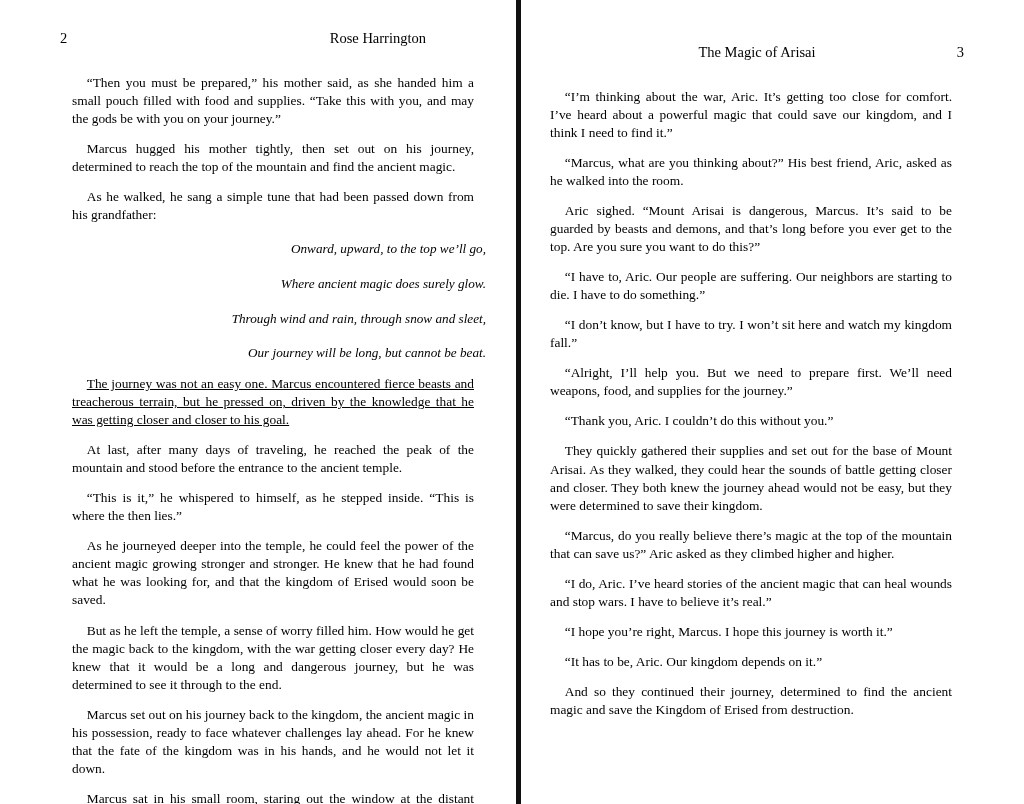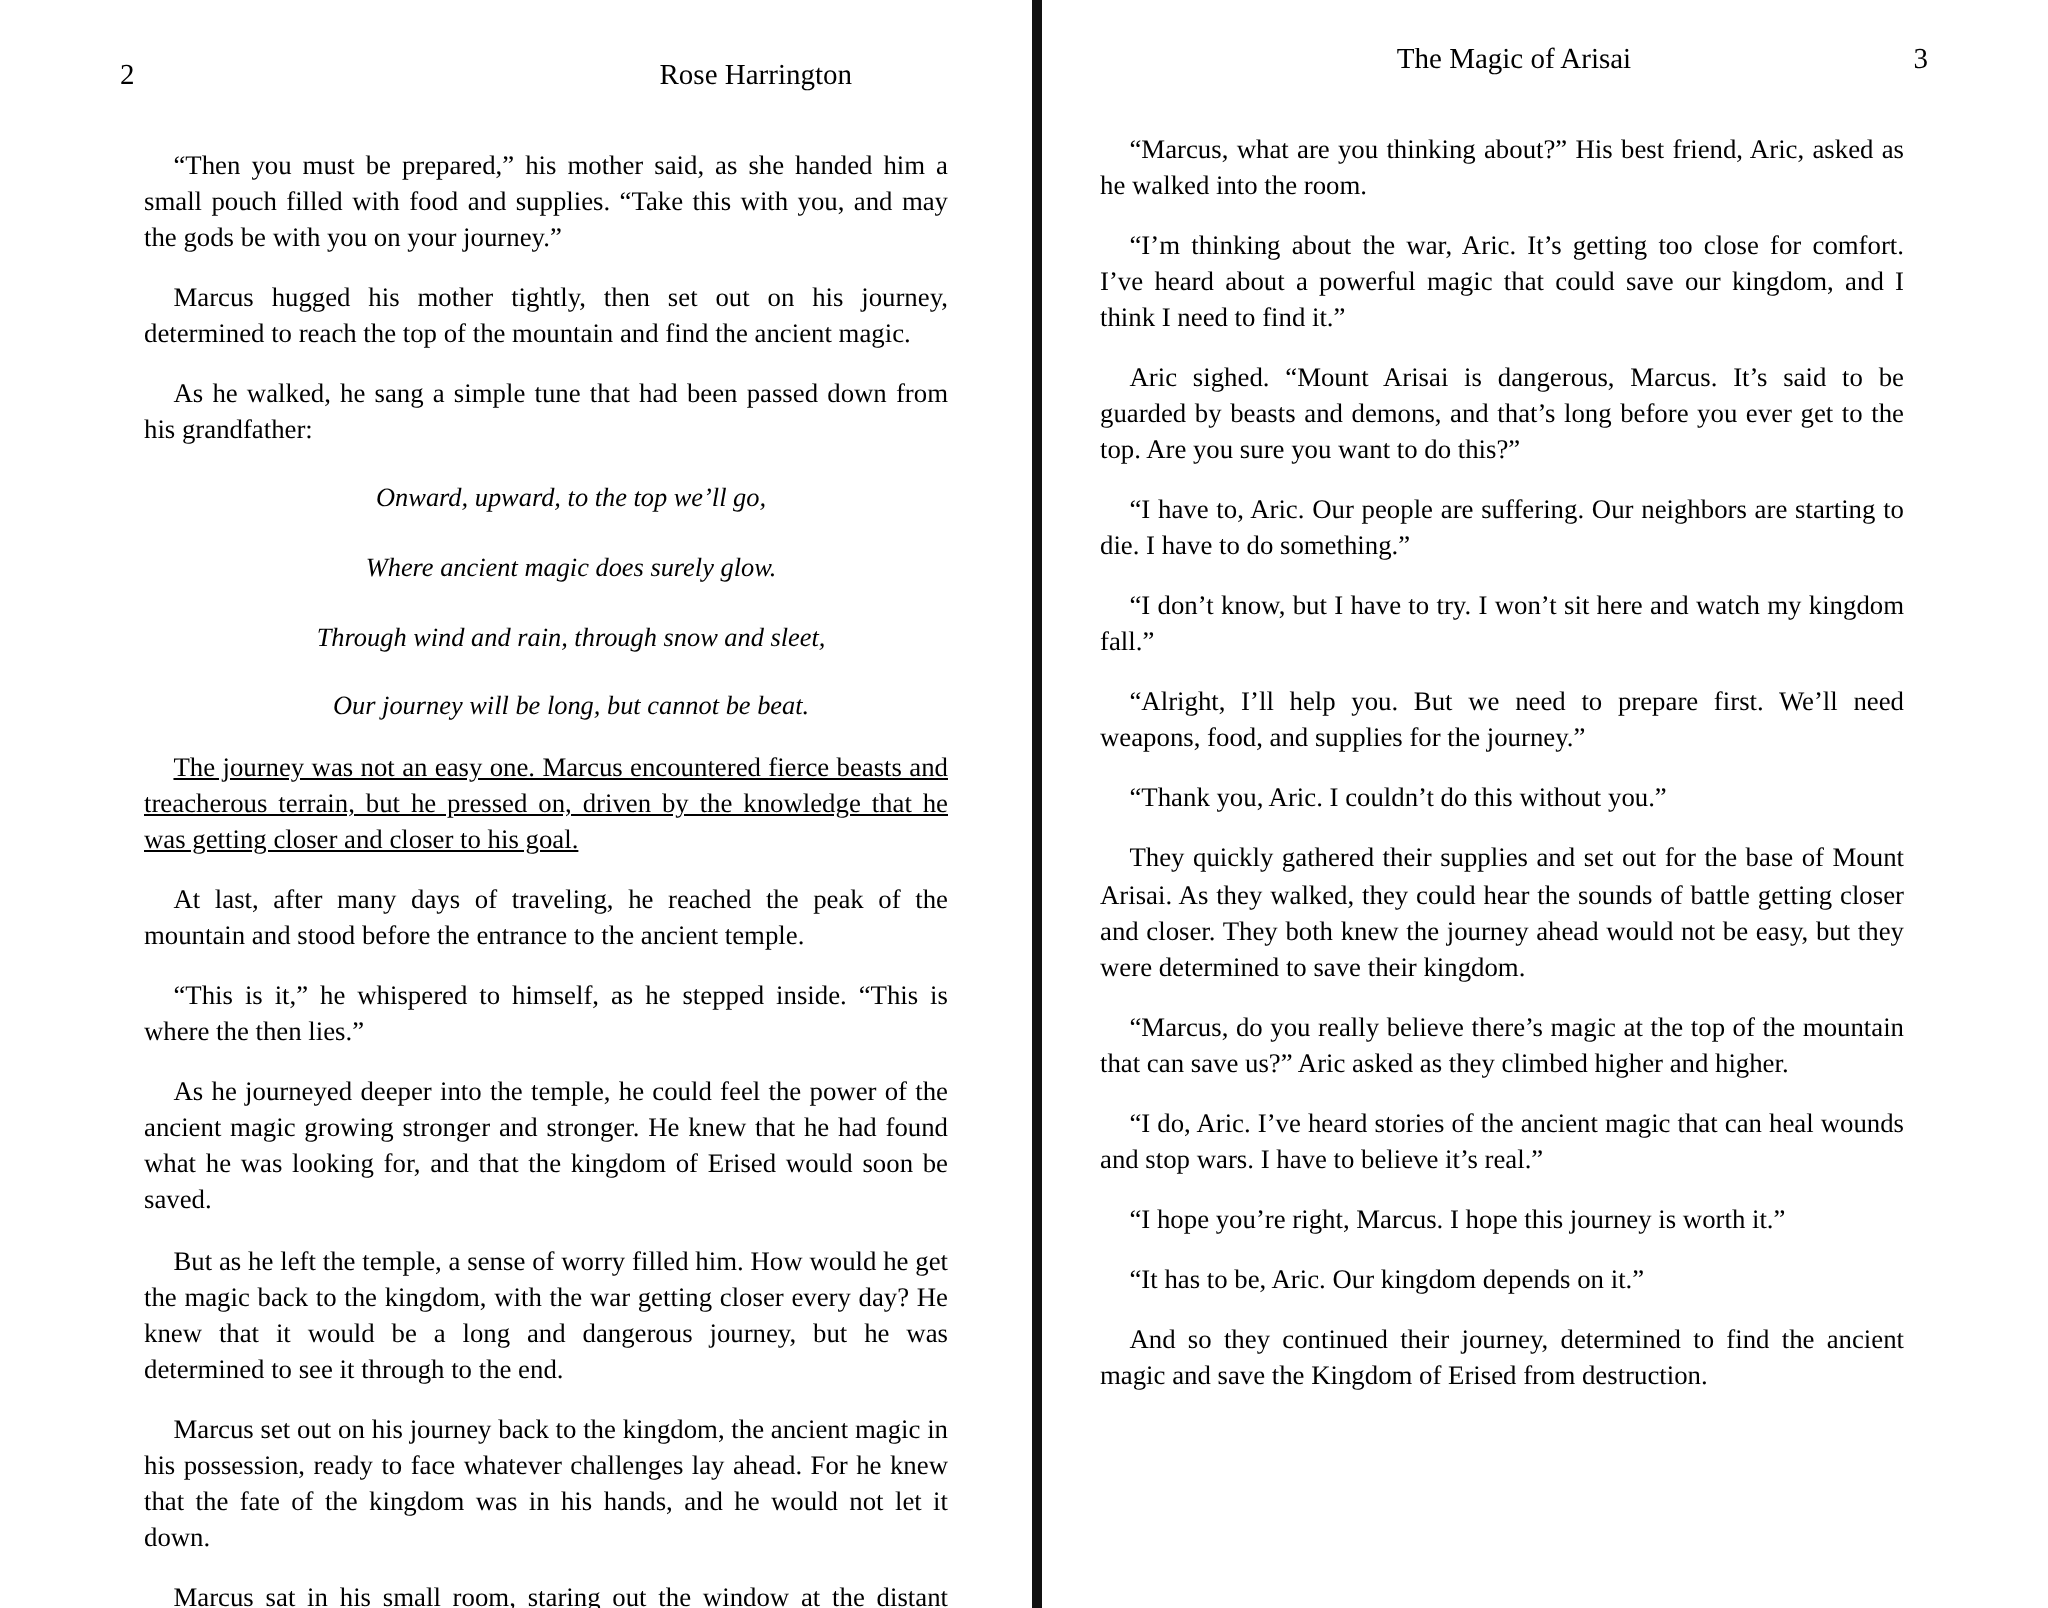--- a/index.html
+++ b/index.html
@@ -32,21 +32,21 @@
   .page {
     width: 512px;
     height: 804px;
     box-sizing: border-box;
     position: relative;
   }
   .page-left {
     padding: 30px 26px 0 60px;
   }
   .page-right {
-    padding: 22px 60px 0 26px;
+    padding: 44px 60px 0 26px;
   }
   .running-head {
     display: flex;
     align-items: baseline;
     font-size: 14.5px;
     height: 30px;
     margin-bottom: 14px;
   }
   .running-head.left .folio {
     width: 28px;
@@ -80,21 +80,21 @@
   }
   .verse {
     margin: 11px 0 11px 0;
     font-style: italic;
     font-size: 13.2px;
     line-height: 1.42;
   }
   .verse div {
     text-indent: 0;
     padding-left: 1.9em;
-    text-align: center;
+    text-align: right;
     margin-top: 16px;
   }
   .gap-before {
     margin-top: 11px;
     text-decoration: underline;
   }
 </style>
 </head>
 <body>
 
@@ -128,22 +128,22 @@
   </div>
 
   <div class="gutter"></div>
 
   <div class="page page-right">
     <div class="running-head right">
       <span class="title">The Magic of Arisai</span>
       <span class="folio">3</span>
     </div>
     <div class="body-col">
+      <p>“I’m thinking about the war, Aric. It’s getting too close for comfort. I’ve heard about a powerful magic that could save our kingdom, and I think I need to find it.”</p>
       <p>“Marcus, what are you thinking about?” His best friend, Aric, asked as he walked into the room.</p>
-      <p>“I’m thinking about the war, Aric. It’s getting too close for comfort. I’ve heard about a powerful magic that could save our kingdom, and I think I need to find it.”</p>
       <p>Aric sighed. “Mount Arisai is dangerous, Marcus. It’s said to be guarded by beasts and demons, and that’s long before you ever get to the top. Are you sure you want to do this?”</p>
       <p>“I have to, Aric. Our people are suffering. Our neighbors are starting to die. I have to do something.”</p>
       <p>“I don’t know, but I have to try. I won’t sit here and watch my kingdom fall.”</p>
       <p>“Alright, I’ll help you. But we need to prepare first. We’ll need weapons, food, and supplies for the journey.”</p>
       <p>“Thank you, Aric. I couldn’t do this without you.”</p>
       <p>They quickly gathered their supplies and set out for the base of Mount Arisai. As they walked, they could hear the sounds of battle getting closer and closer. They both knew the journey ahead would not be easy, but they were determined to save their kingdom.</p>
       <p>“Marcus, do you really believe there’s magic at the top of the mountain that can save us?” Aric asked as they climbed higher and higher.</p>
       <p>“I do, Aric. I’ve heard stories of the ancient magic that can heal wounds and stop wars. I have to believe it’s real.”</p>
       <p>“I hope you’re right, Marcus. I hope this journey is worth it.”</p>
       <p>“It has to be, Aric. Our kingdom depends on it.”</p>

